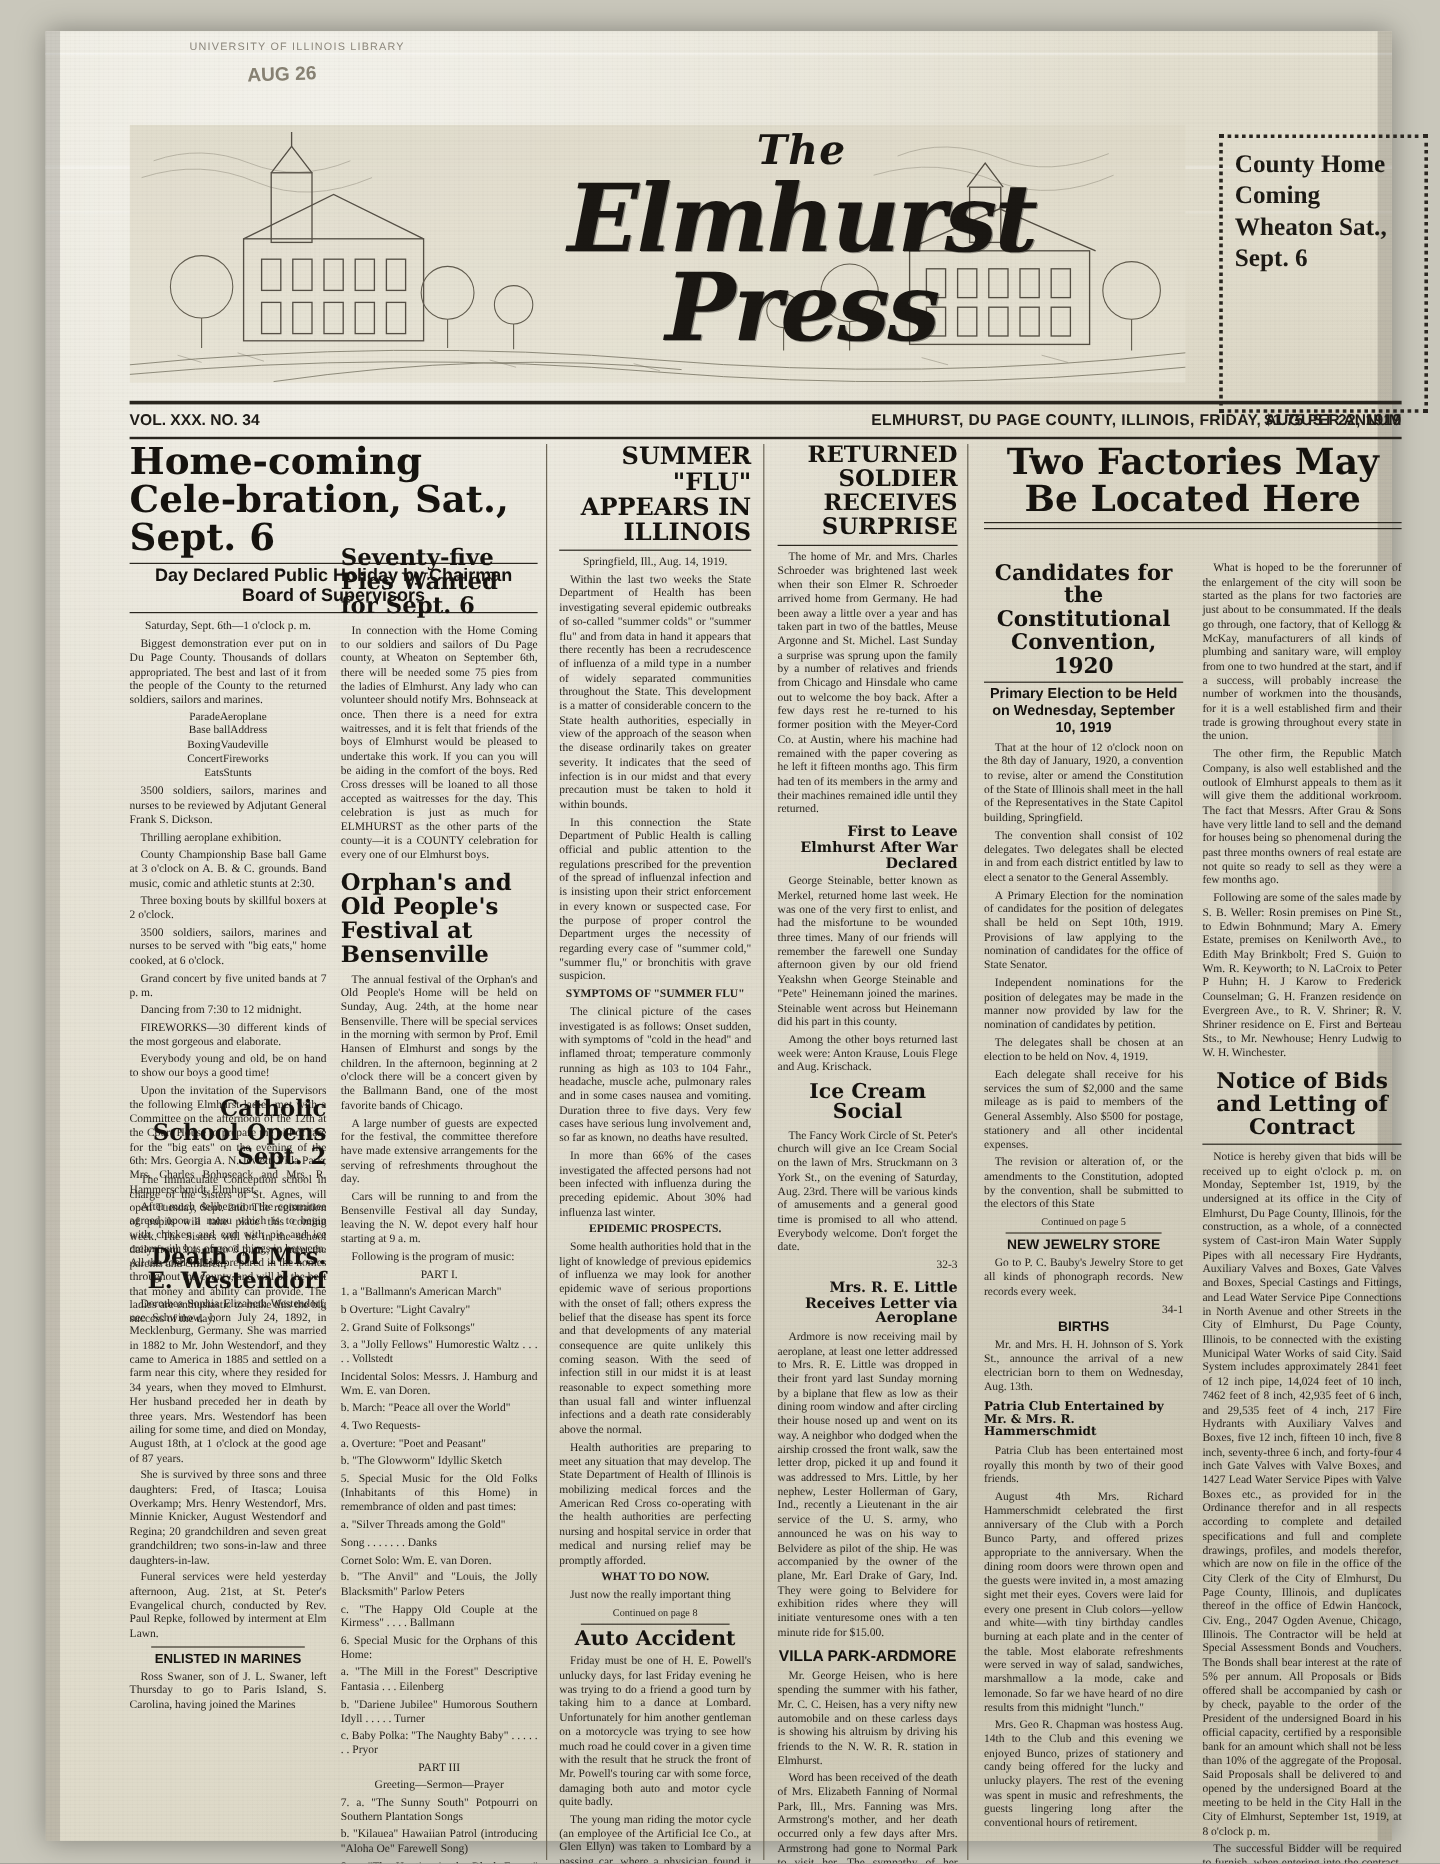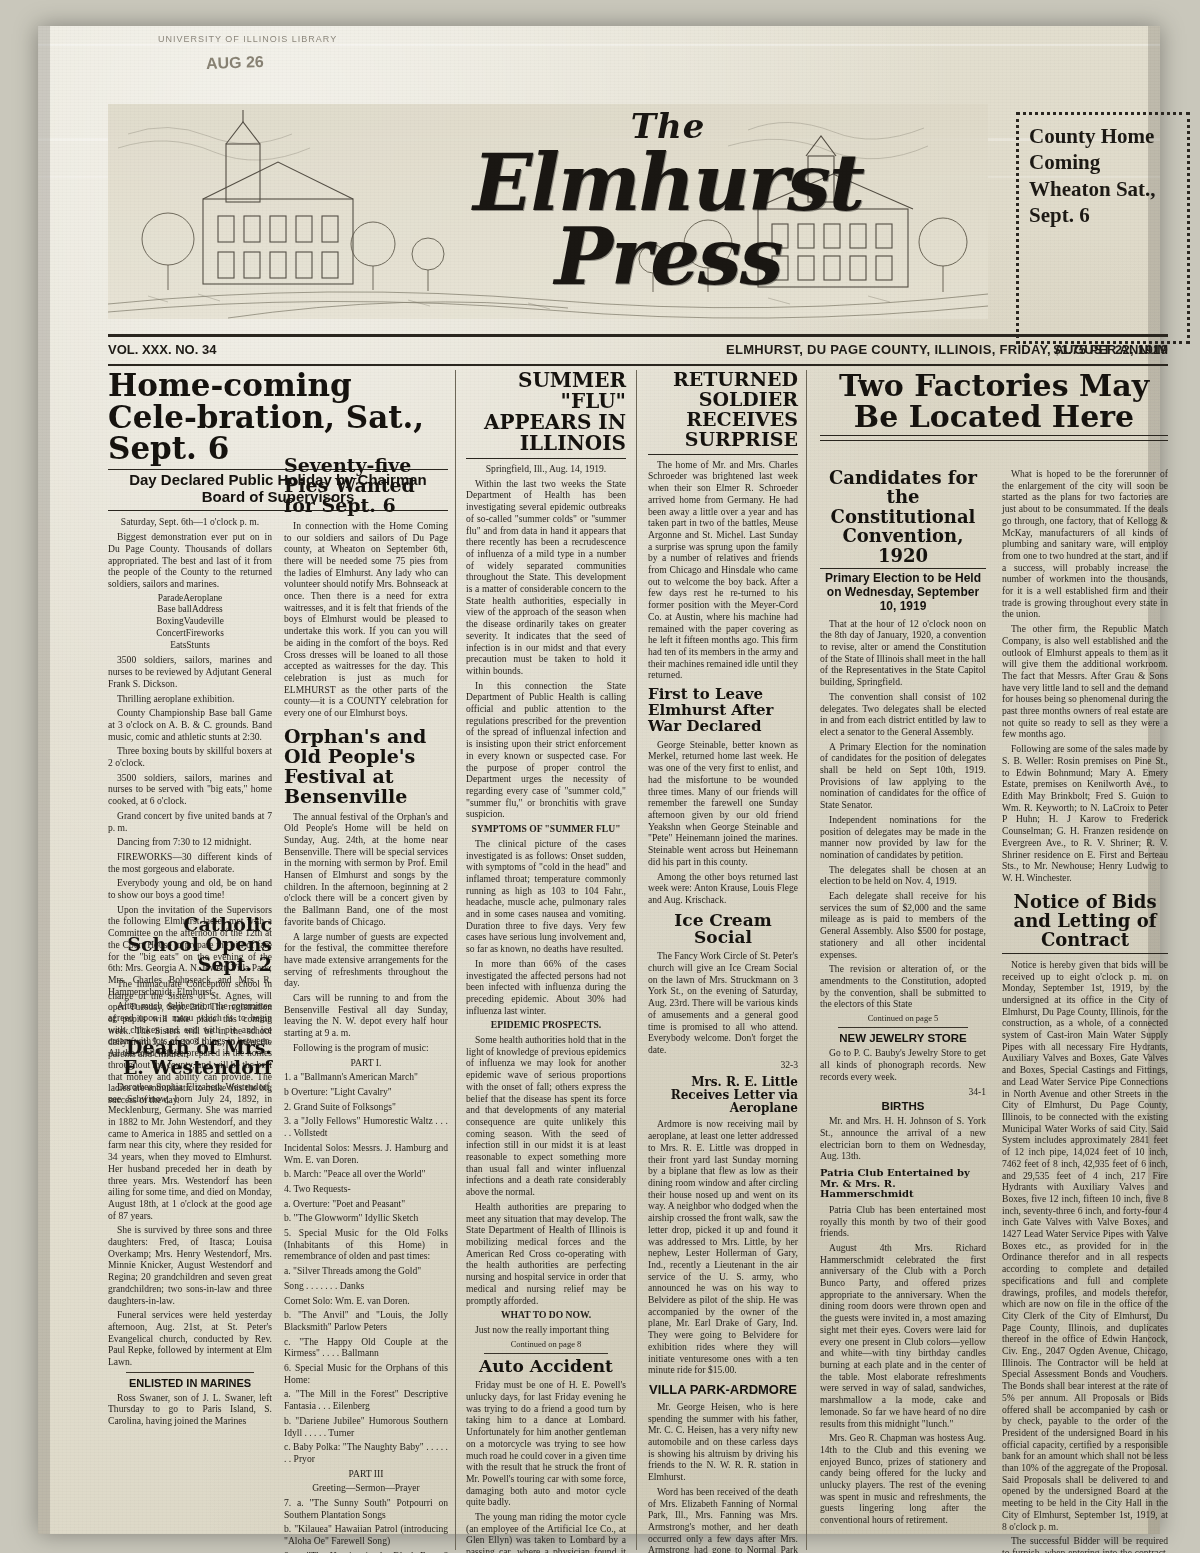--- a/index.html
+++ b/index.html
@@ -305,21 +305,21 @@
           <p>The young man riding the motor cycle (an employee of the Artificial Ice Co., at Glen Ellyn) was taken to Lombard by a passing car, where a physician found it necessary to take about three stitches in a gash in his head, and he was otherwise cut and bruised, to say nothing of a new suit of clothes cut to pieces  pretty badly. Mr. Powell gave him some clothes to go home in and saw that he had medical attention at once. The passengers in Mr. Powell's car escaped injury.</p>
         </div>
       </div>
 
       <div class="col" style="left:540px;width:150px;">
         <div class="hl" style="font-size:19px;text-align:right;margin-bottom:4px;">RETURNED SOLDIER RECEIVES SURPRISE</div>
         <div class="rule" style="position:relative;width:150px;height:1px;margin-bottom:4px;"></div>
         <div class="body blur">
           <p>The home of Mr. and Mrs. Charles Schroeder was brightened last week when their son Elmer R. Schroeder arrived home from Germany. He had been away a little over a year and has taken part in two of the battles, Meuse Argonne and St. Michel. Last Sunday a surprise was sprung upon the family by a number of relatives and friends from Chicago and Hinsdale who came out to welcome the boy back. After a few days rest he re-turned to his former position with the Meyer-Cord Co. at Austin, where his machine had remained with the paper covering as he left it fifteen months ago. This firm had ten of its members in the army and their machines remained idle until they returned.</p>
         </div>
-        <div class="hd-main" style="font-size:15px;text-align:left;line-height:1.06;margin:6px 0 4px 0;">First to Leave Elmhurst After War Declared</div>
+        <div class="hd-main" style="font-size:12px;text-align:right;line-height:1.06;margin:6px 0 4px 0;">First to Leave Elmhurst After War Declared</div>
         <div class="body blur">
           <p>George Steinable, better known as Merkel, returned home last week. He was one of the very first to enlist, and had the misfortune to be wounded three times. Many of our friends will remember the farewell one Sunday afternoon given by our old friend Yeakshn when George Steinable and "Pete" Heinemann joined the marines. Steinable went across but Heinemann did his part in this county.</p>
           <p>Among the other boys returned last week were: Anton Krause, Louis Flege and Aug. Krischack.</p>
         </div>
         <div class="hd-main" style="font-size:17px;text-align:center;margin:6px 0 4px 0;">Ice Cream Social</div>
         <div class="body blur">
           <p>The Fancy Work Circle of St. Peter's church will give an Ice Cream Social on the lawn of Mrs. Struckmann on 3 York St., on the evening of Saturday, Aug. 23rd. There will be various kinds of amusements and a general good time is promised to all who attend. Everybody welcome. Don't forget the date.</p>
           <p style="text-align:right;text-indent:0">32-3</p>
         </div>
         <div class="hd-main" style="font-size:12px;text-align:right;line-height:1.06;margin:6px 0 4px 0;">Mrs. R. E. Little Receives Letter via Aeroplane</div>

